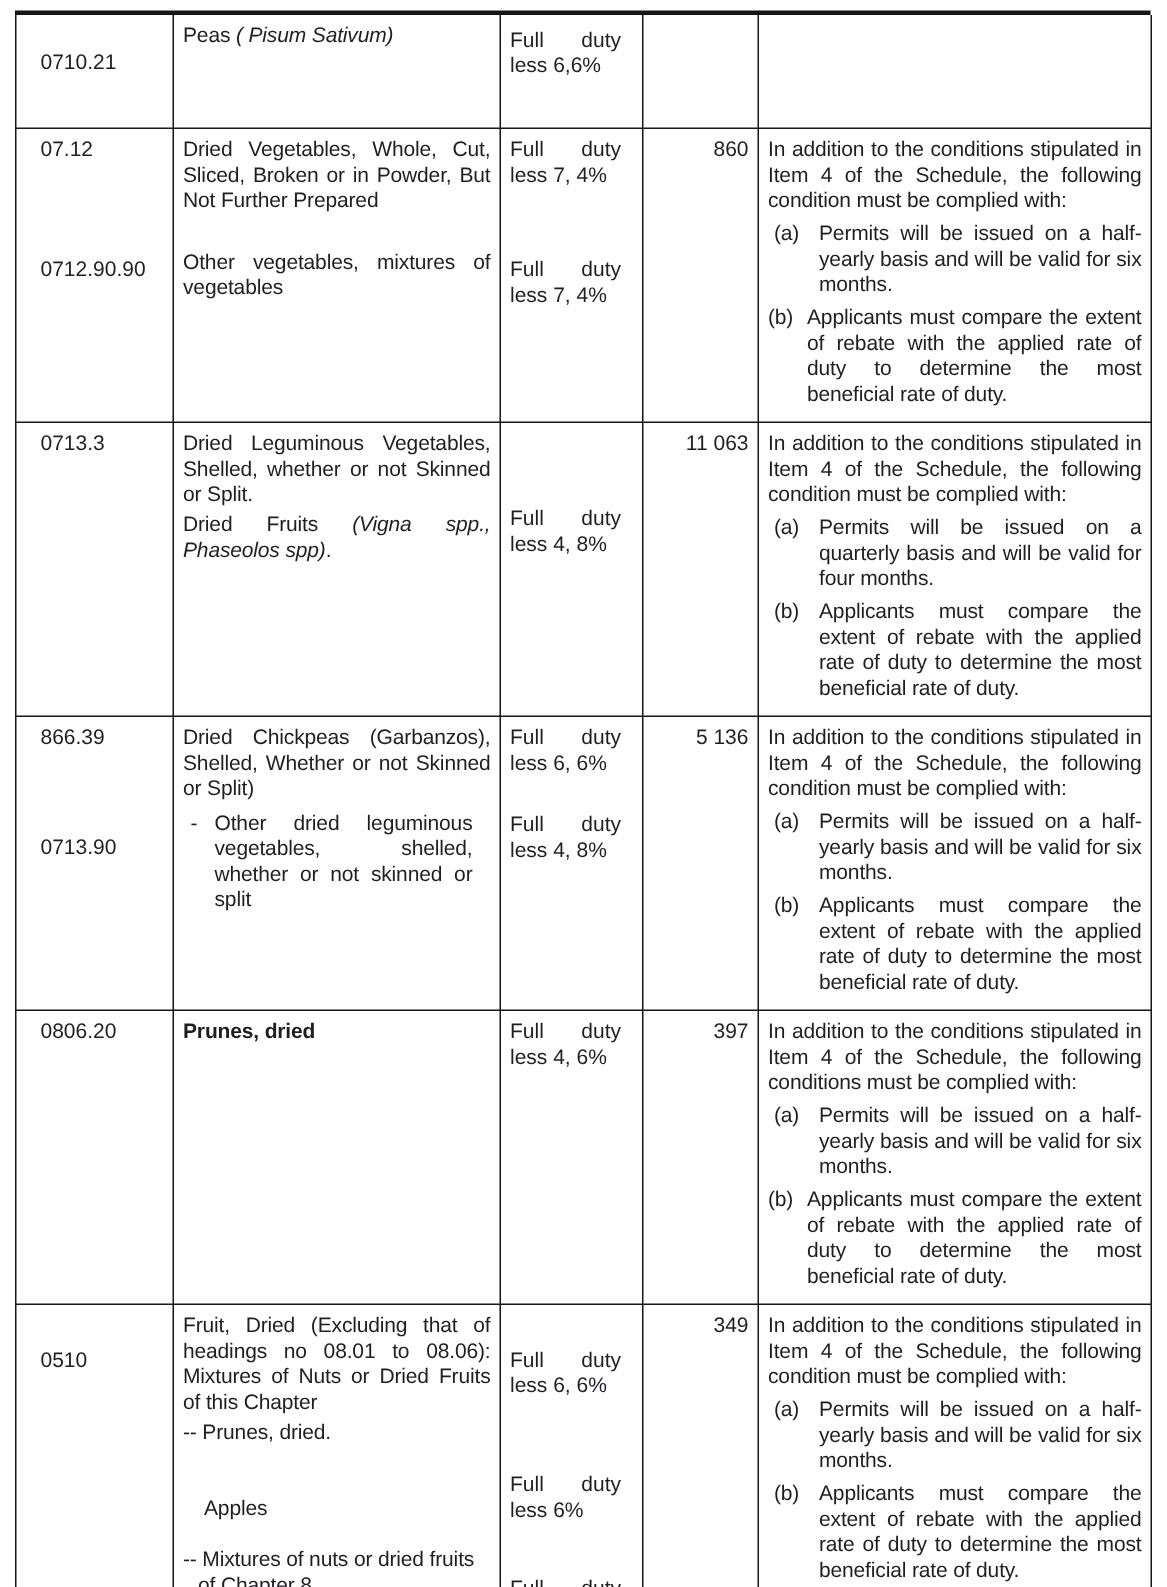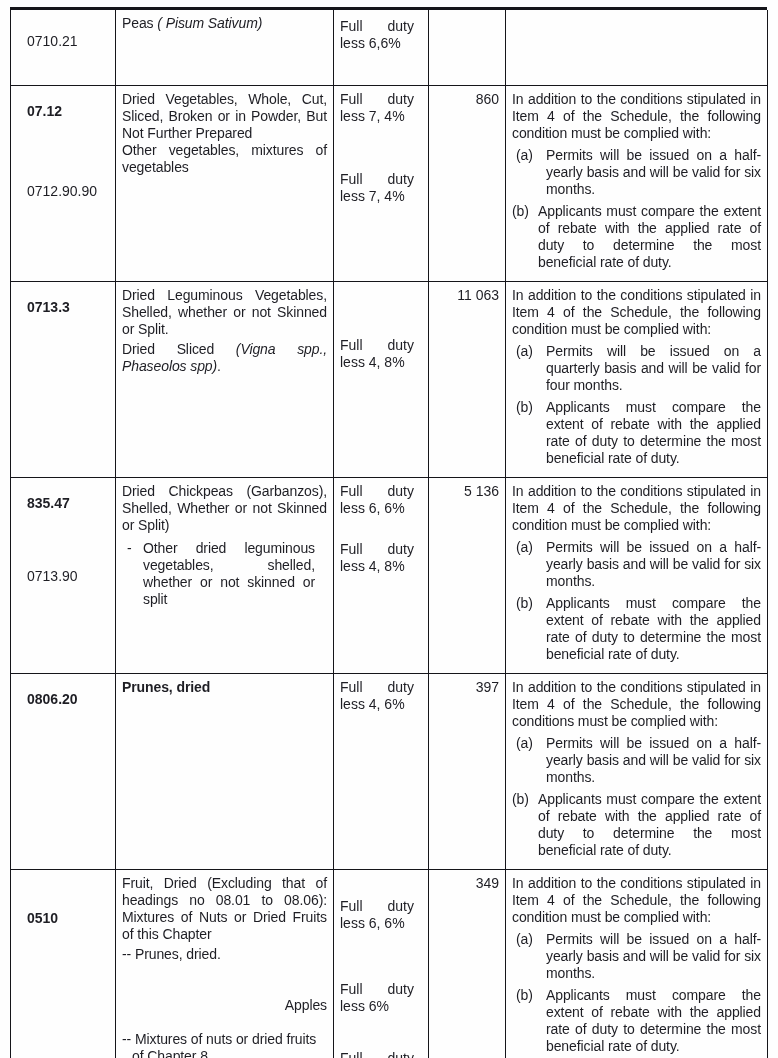--- a/index.html
+++ b/index.html
@@ -21,21 +21,21 @@
   tr:last-child td  { border-bottom:none; }
 
   col.c-code { width:105px; } col.c-desc { width:218px; }
   col.c-duty { width:95px;  } col.c-quota{ width:77px;  }
   col.c-cond { width:262px; }
 
   tr.r0 { height:75px; }  tr.r1 { height:183px; } tr.r2 { height:190px; }
   tr.r3 { height:192px; } tr.r4 { height:184px; } tr.r5 { height:212px; }
 
   td.code { padding-left:16px; }
-  .code-main { font-weight:bold;margin-top:12px; }
+  .code-main { font-weight:normal; }
   .code-plain { font-weight:normal; }
 
   td.desc p { margin:0; text-align:justify; letter-spacing:-0.1px; }
   td.duty p { margin:0; max-width:74px; text-align:justify; }
   td.quota { text-align:right; }
   td.cond p { margin:0 0 5px 0; text-align:justify; letter-spacing:-0.1px; }
 
   .it { font-style:italic; }
   .b  { font-weight:bold; }
 
@@ -47,31 +47,31 @@
   .ci-out .lbl { display:inline-block; width:26px; text-indent:0; }
 
   
   .hang-dash { text-align:right; padding-left:21px; text-indent:-16px; max-width:172px; }
   .hang-dash .dash { display:inline-block; width:16px; text-indent:0; }
   .hang-dd { text-align:left !important; padding-left:10px; text-indent:-10px; }
 
   
   .r0 td.code { padding-top:23px; } .r0 td.desc { } .r0 td.duty { padding-top:8px; }
   .r1 .c2      { margin-top:63px; }
-  .r1 .desc-p2 { }
+  .r1 .desc-p2 { margin-top:24px; }
   .r1 .duty-p2 { margin-top:46px; }
   .r2 td.duty  { padding-top:55px; }
   .r2 .desc-p2 { margin-top:3px; }
   .r3 .c2      { margin-top:56px; }
   .r3 .desc-p2 { margin-top:6px; }
   .r3 .duty-p2 { margin-top:24px; }
   .r5 td.code  { padding-top:28px; }
   .r5 td.duty  { padding-top:28px; }
   .r5 .desc-p2 { margin-top:3px; }
-  .r5 .desc-p3 { margin-top:34px; padding-left:14px; text-align:right; }
+  .r5 .desc-p3 { margin-top:34px; padding-left:14px; text-align:left; }
   .r5 .desc-p4 { margin-top:17px; }
   .r5 .duty-p2 { margin-top:49px; }
   .r5 .duty-p3 { margin-top:35px; }
 </style>
 </head>
 <body>
 
 <div class="page">
   <div class="tbl-wrap">
     <table class="schedule">
@@ -122,38 +122,38 @@
           <div class="ci ci-out"><span class="lbl">(b)</span><span>Applicants must compare the extent of rebate with the applied rate of duty to determine the most beneficial rate of duty.</span></div>
         </td>
       </tr>
 
       <tr class="r2">
         <td class="code">
           <div class="code-main">0713.3</div>
         </td>
         <td class="desc">
           <p>Dried Leguminous Vegetables, Shelled, whether or not Skinned or Split.</p>
-          <p class="desc-p2"><span>Dried Sliced </span><span class="it">(Vigna spp., Phaseolos spp)</span><span>.</span></p>
+          <p class="desc-p2"><span>Dried Fruits </span><span class="it">(Vigna spp., Phaseolos spp)</span><span>.</span></p>
         </td>
         <td class="duty">
           <p>Full duty less 4, 8%</p>
         </td>
         <td class="quota">
           <span>11 063</span>
         </td>
         <td class="cond">
           <p class="intro">In addition to the conditions stipulated in Item 4 of the Schedule, the following condition must be complied with:</p>
           <div class="ci ci-std"><span class="lbl">(a)</span><span>Permits will be issued on a quarterly basis and will be valid for four months.</span></div>
           <div class="ci ci-std"><span class="lbl">(b)</span><span>Applicants must compare the extent of rebate with the applied rate of duty to determine the most beneficial rate of duty.</span></div>
         </td>
       </tr>
 
       <tr class="r3">
         <td class="code">
-          <div class="code-main">835.47</div>
+          <div class="code-main">866.39</div>
           <div class="code-plain c2">0713.90</div>
         </td>
         <td class="desc">
           <p>Dried Chickpeas (Garbanzos), Shelled, Whether or not Skinned or Split)</p>
           <p class="desc-p2 hang-dash"><span class="dash">-</span><span>Other dried leguminous vegetables, shelled, whether or not skinned or split</span></p>
         </td>
         <td class="duty">
           <p>Full duty less 6, 6%</p>
           <p class="duty-p2">Full duty less 4, 8%</p>
         </td>

